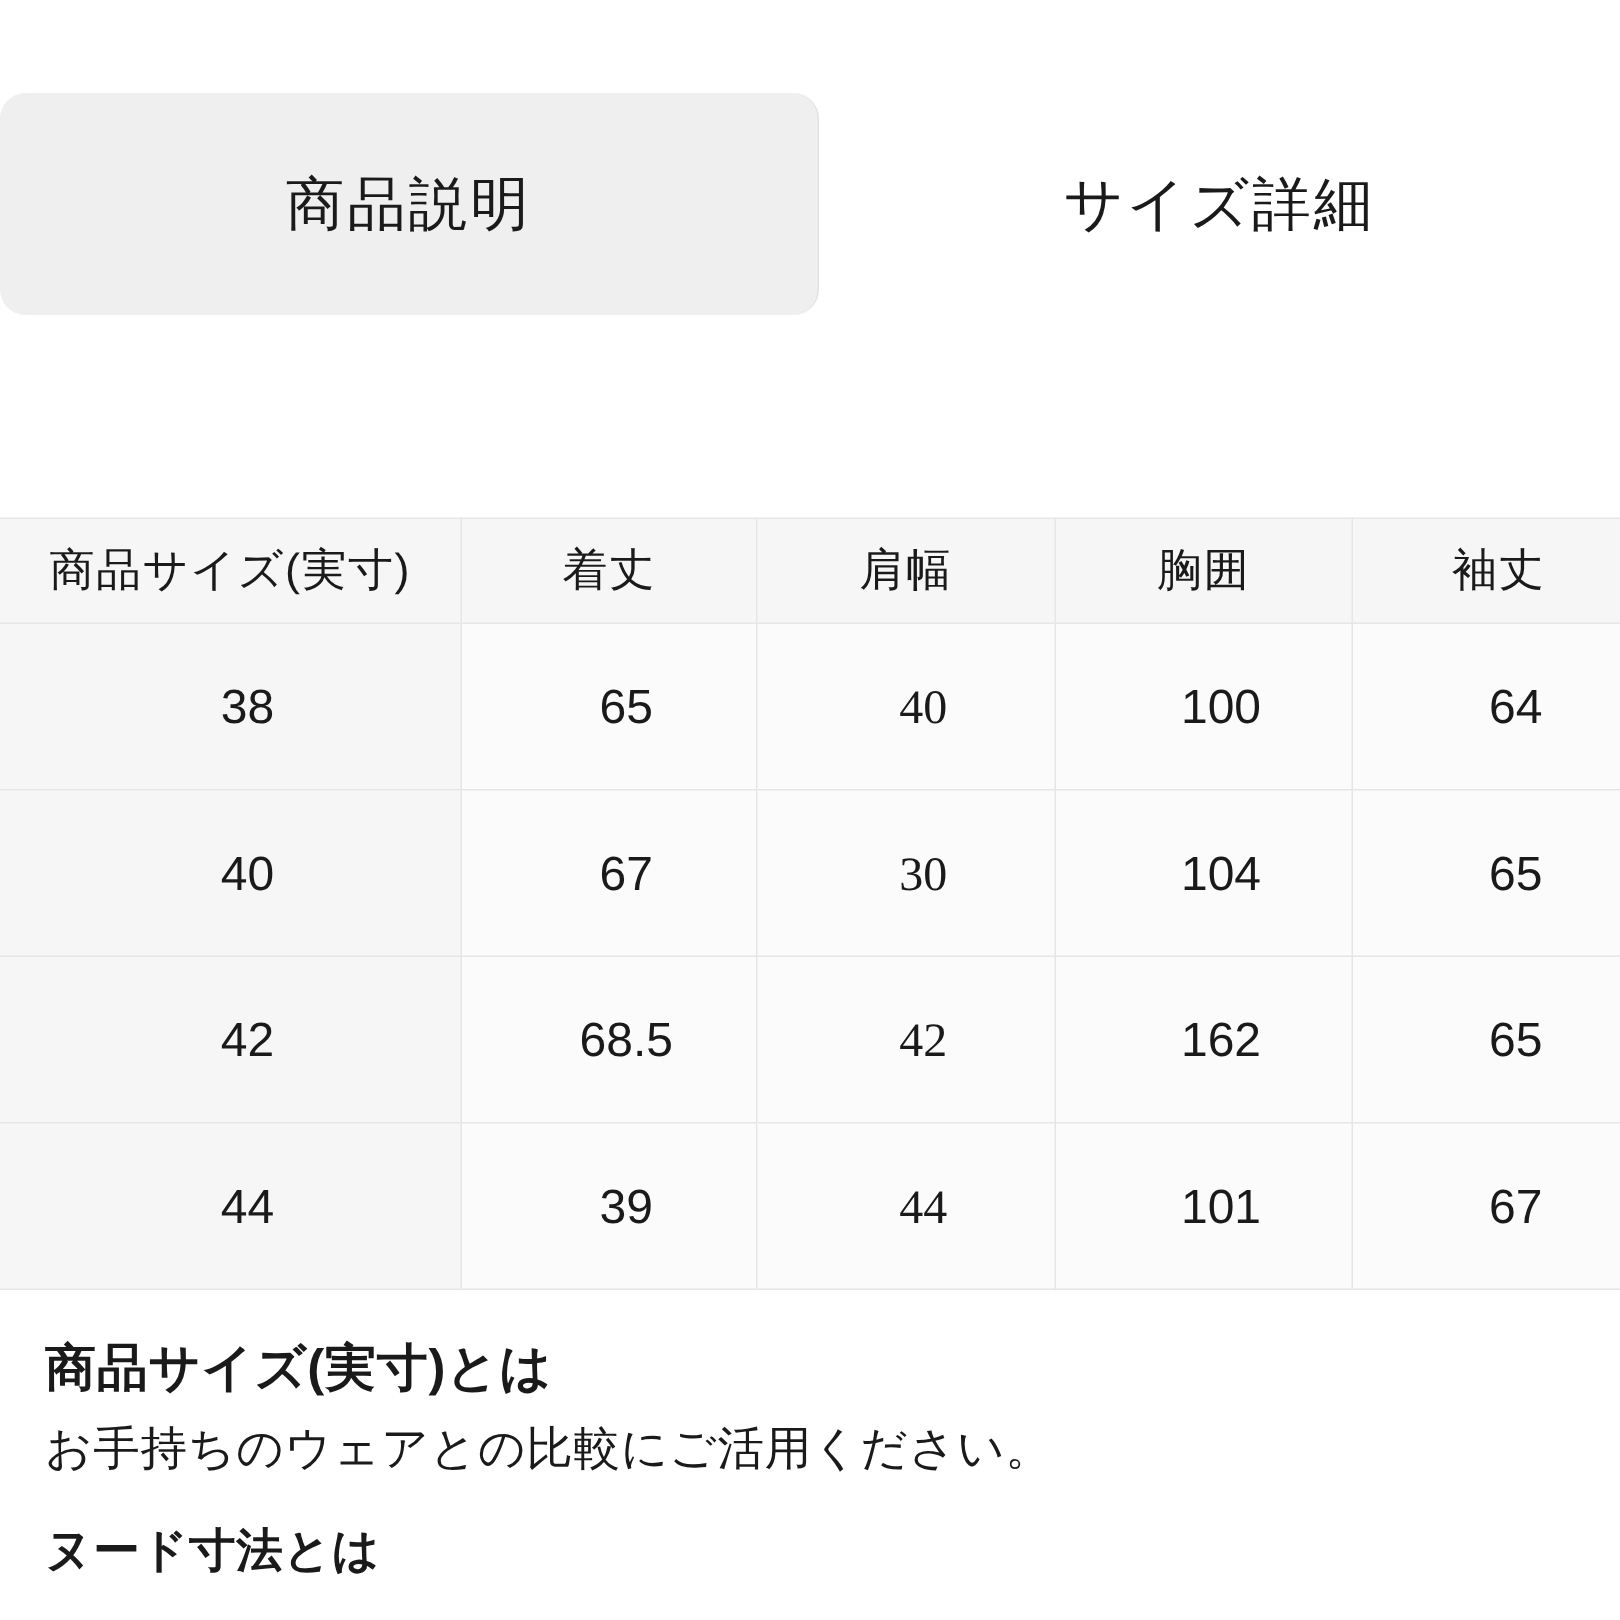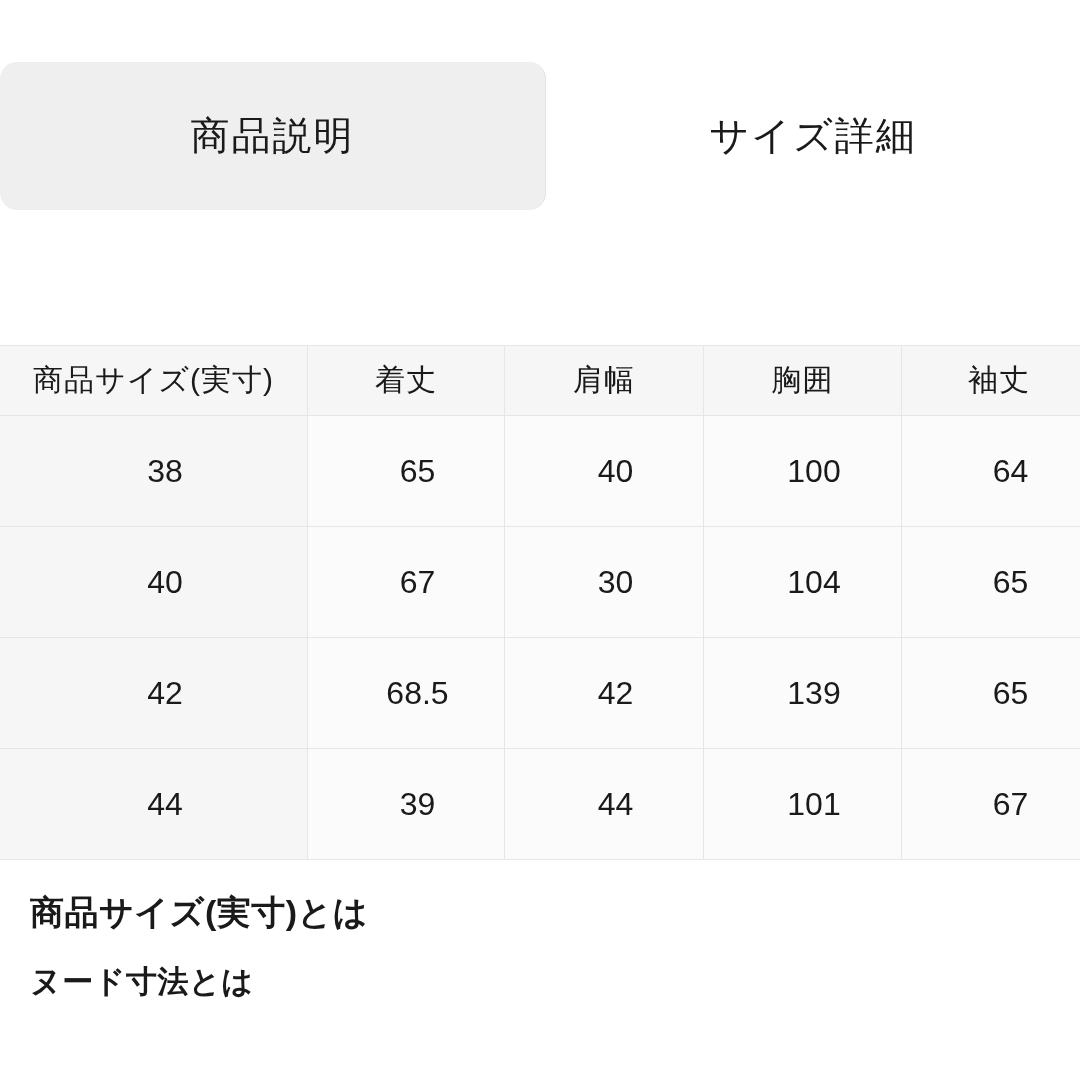--- a/index.html
+++ b/index.html
@@ -85,21 +85,21 @@
     height: 108px;
     font-size: 32px;
     background: #fbfbfb;
     padding-left: 24px;
   }
   table.size-table tbody td.col-label {
     background: #f6f6f6;
   }
   .col-0 { width: 305px; }
   .col-1 { width: 194px; }
-  .col-2 { width: 196px; }
+  .col-2 { width: 196px; font-family: Liberation Serif, serif; }
   .col-3 { width: 195px; }
   .col-4 { width: 192px; }
 
   
   .notes {
     position: absolute;
     top: 890px;
     left: 30px;
     width: 1030px;
   }
@@ -161,32 +161,33 @@
           <td class="col-0 col-label">40</td>
           <td class="col-1">67</td>
           <td class="col-2">30</td>
           <td class="col-3">104</td>
           <td class="col-4">65</td>
         </tr>
         <tr>
           <td class="col-0 col-label">42</td>
           <td class="col-1">68.5</td>
           <td class="col-2">42</td>
-          <td class="col-3">139</td>
+          <td class="col-3">162</td>
           <td class="col-4">65</td>
         </tr>
         <tr>
           <td class="col-0 col-label">44</td>
           <td class="col-1">39</td>
           <td class="col-2">44</td>
           <td class="col-3">101</td>
           <td class="col-4">67</td>
         </tr>
       </tbody>
     </table>
   </div>
 
   <div class="notes">
     <p class="note-heading">商品サイズ(実寸)とは</p>
+    <p class="note-line">お手持ちのウェアとの比較にご活用ください。</p>
     <p class="note-heading-2">ヌード寸法とは</p>
   </div>
 
 </div>
 
 </body></html>

